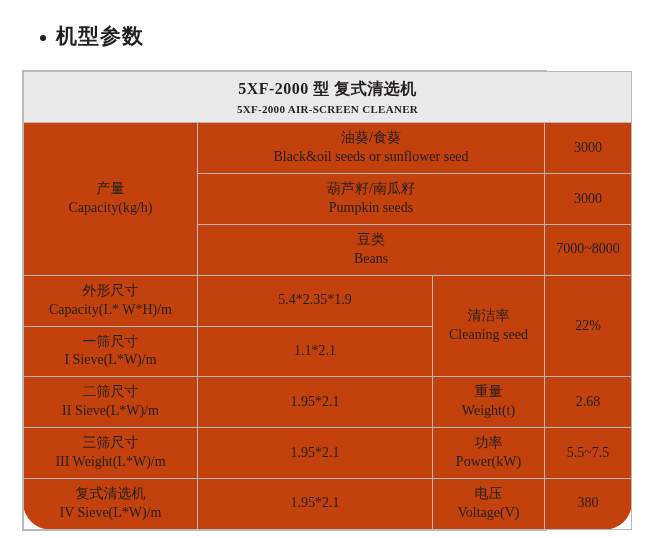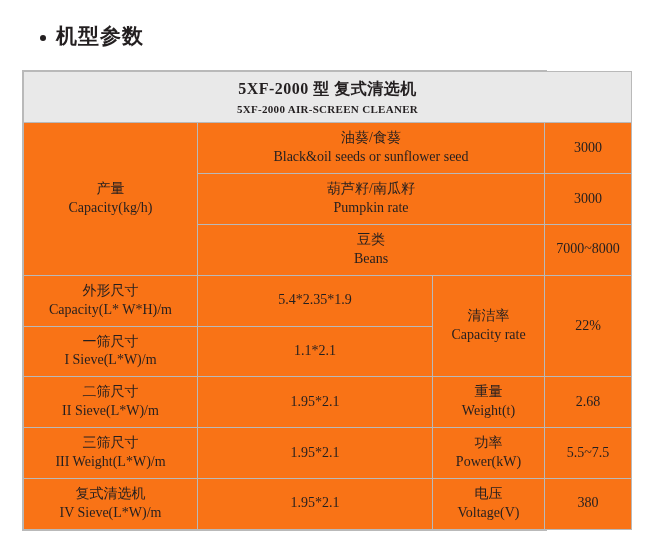--- a/index.html
+++ b/index.html
@@ -42,21 +42,22 @@
   }
   .table-wrap {
     margin: 20px 22px 0 22px;
     border: 1px solid #b9b9b9;
     box-sizing: border-box;
   }
   table.spec {
     border-collapse: collapse;
     width: 608px;
     table-layout: fixed;
-    background: #f97316;
+    background: #c2410c;
+    border-radius: 28px;
   }
   table.spec td {
     border: 1px solid #b9b9b9;
     text-align: center;
     vertical-align: middle;
     font-size: 14px;
     line-height: 1.35;
     padding: 6px 4px;
     color: #231f20;
   }
@@ -117,42 +118,42 @@
           <td class="cell" colspan="2">
             <span class="l1">油葵/食葵</span>
             <span class="l2">Black&amp;oil seeds or sunflower seed</span>
           </td>
           <td class="num">3000</td>
         </tr>
 
         <tr>
           <td class="cell" colspan="2">
             <span class="l1">葫芦籽/南瓜籽</span>
-            <span class="l2">Pumpkin rate</span>
+            <span class="l2">Pumpkin seeds</span>
           </td>
           <td class="num">3000</td>
         </tr>
 
         <tr>
           <td class="cell" colspan="2">
             <span class="l1">豆类</span>
             <span class="l2">Beans</span>
           </td>
           <td class="num">7000~8000</td>
         </tr>
 
         <tr>
           <td class="cell">
             <span class="l1">外形尺寸</span>
             <span class="l2">Capacity(L* W*H)/m</span>
           </td>
           <td class="num">5.4*2.35*1.9</td>
           <td class="cell" rowspan="2">
             <span class="l1">清洁率</span>
-            <span class="l2">Capacity rate</span>
+            <span class="l2">Cleaning seed</span>
           </td>
           <td class="num" rowspan="2">22%</td>
         </tr>
 
         <tr>
           <td class="cell">
             <span class="l1">一筛尺寸</span>
             <span class="l2">I Sieve(L*W)/m</span>
           </td>
           <td class="num">1.1*2.1</td>

